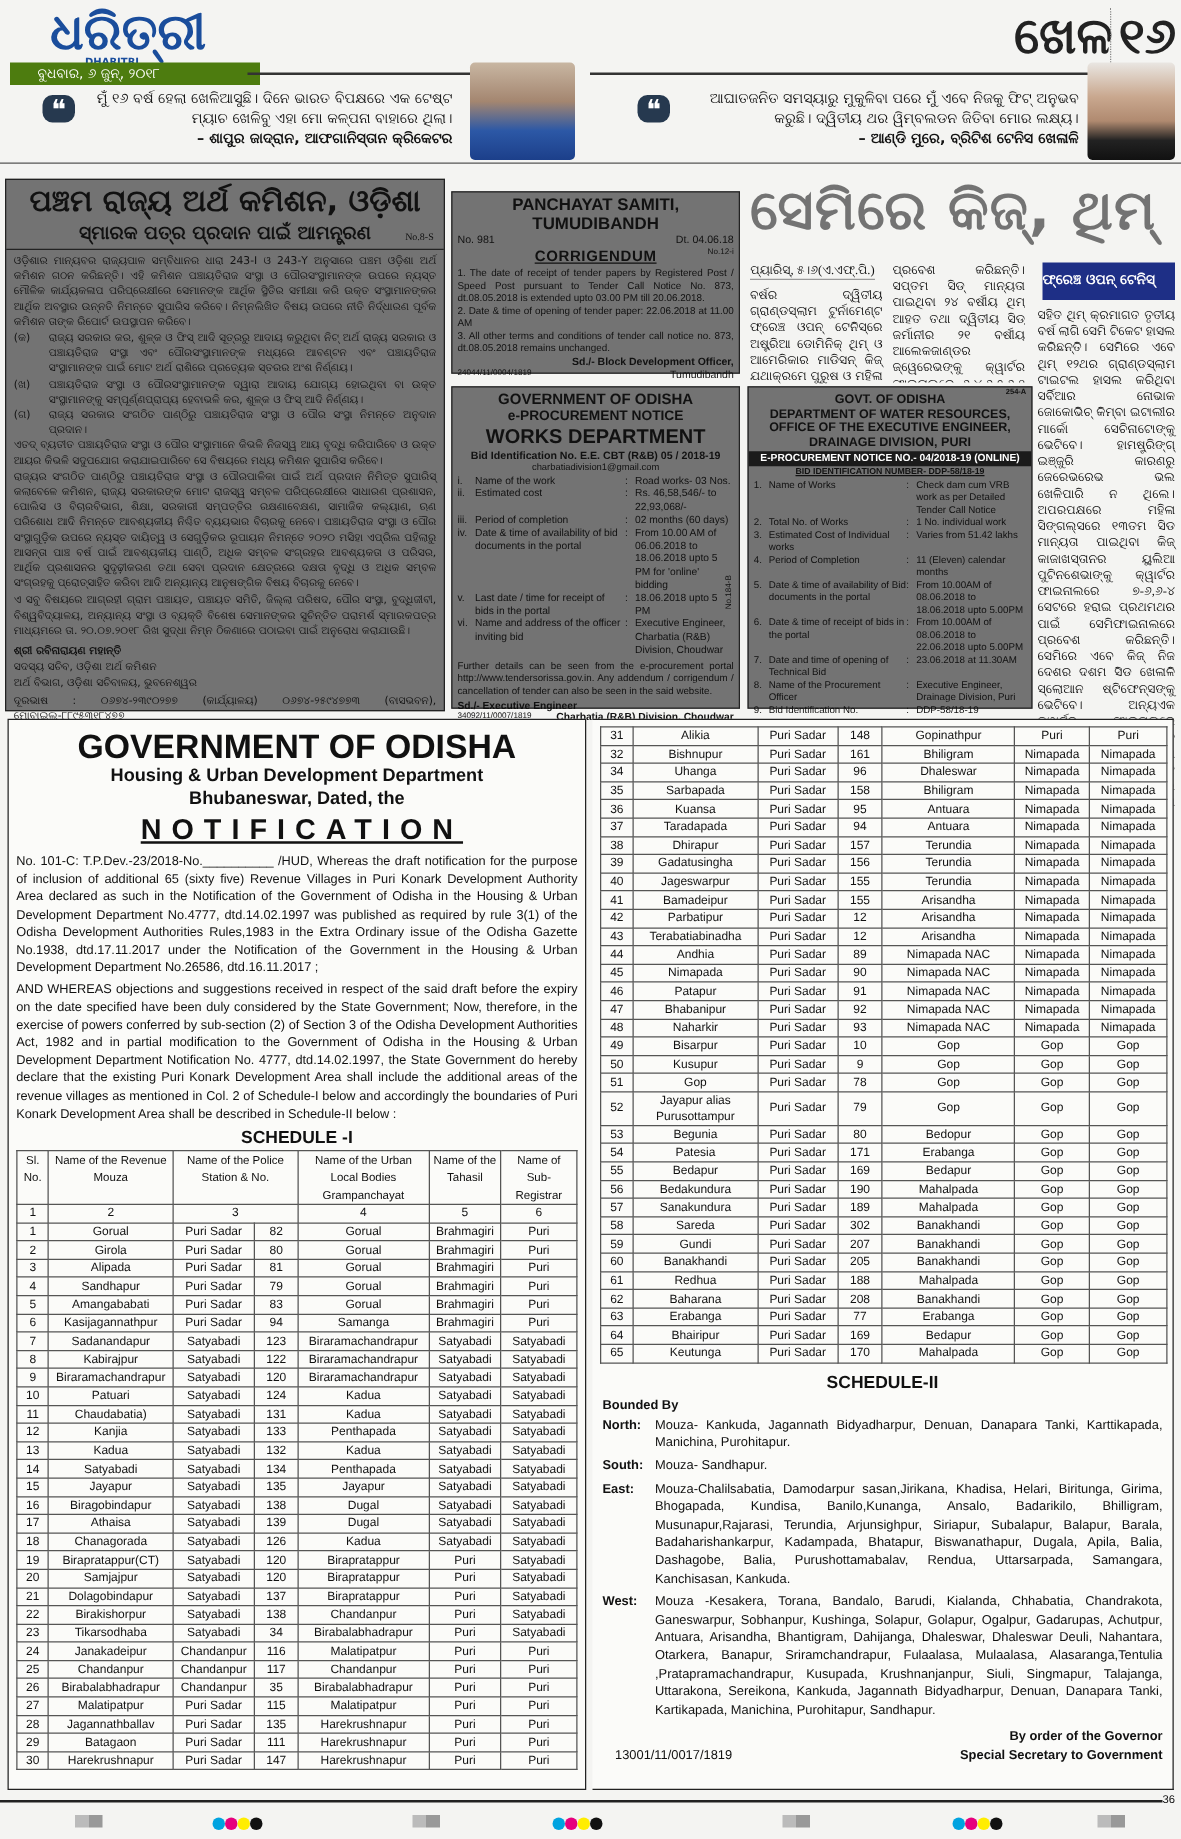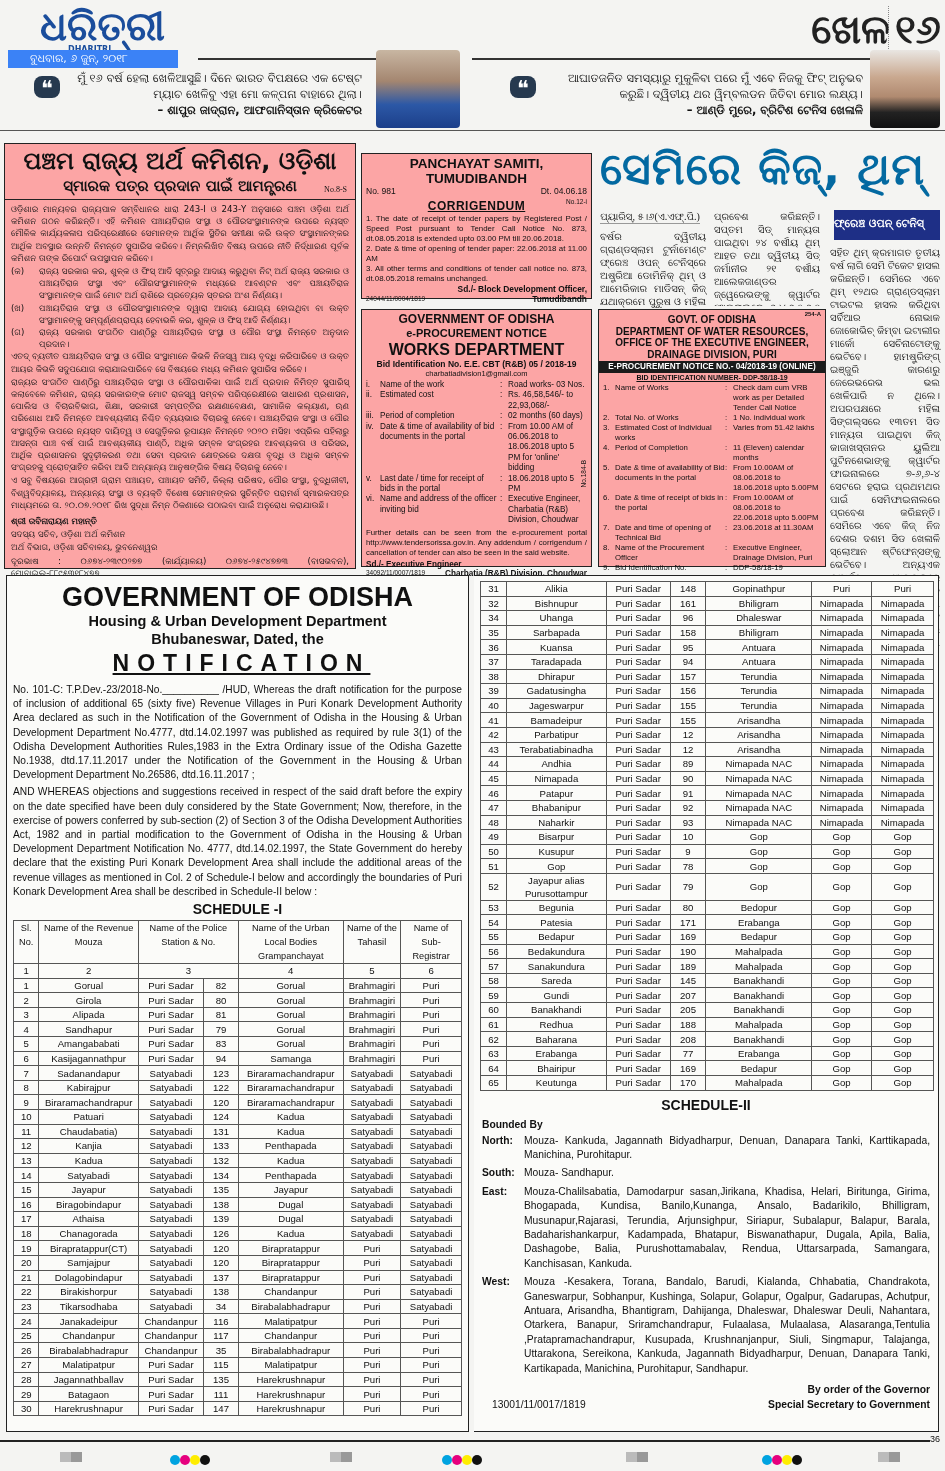--- a/index.html
+++ b/index.html
@@ -1,39 +1,39 @@
 <!DOCTYPE html>
 <html><head>
 <meta charset="utf-8">
 <style>
 *{box-sizing:border-box;margin:0;padding:0}
 body{width:945px;height:1471px;background:#f4f4f2;font-family:"Liberation Sans",sans-serif;color:#111;position:relative;overflow:hidden}
 .abs{position:absolute}
 .masthead-logo{left:40px;top:6px;color:#1a4d9c;font-family:"DejaVu Sans",sans-serif;font-size:40px;font-weight:bold;line-height:40px}
 .masthead-logo .sub{display:block;font-size:8px;font-weight:bold;color:#1a4d9c;margin-left:28px;line-height:8px}
-.date-bar{left:8px;top:50px;width:170px;height:18px;background:#3b82f6;color:#fff;font-size:11px;line-height:18px;padding-left:22px;font-family:"DejaVu Sans",sans-serif}
+.date-bar{left:8px;top:50px;width:200px;height:18px;background:#4d7c0f;color:#fff;font-size:11px;line-height:18px;padding-left:22px;font-family:"DejaVu Sans",sans-serif}
 .rule{background:#333;height:2px}
 .section-title{right:55px;top:6px;font-family:"DejaVu Sans",sans-serif;font-size:40px;font-weight:bold;color:#222}
 .section-num{right:4px;top:6px;font-family:"DejaVu Sans",sans-serif;font-size:40px;font-weight:bold;color:#222;border-left:1px dotted #888;padding-left:6px}
 .quote-icon{width:26px;height:22px;background:#26394f;border-radius:8px;color:#fff;font-size:22px;line-height:26px;text-align:center;font-family:"DejaVu Serif",serif}
 .quote{font-family:"DejaVu Sans",sans-serif;font-size:11.5px;line-height:16px;text-align:right}
 .quote .by{font-weight:bold}
 .photo{background:linear-gradient(180deg,#c8b6a2 0%,#a48670 40%,#2c58a6 70%,#1c3f8a 100%);border-radius:4px}
 .photo2{background:linear-gradient(180deg,#e9e6e2 0%,#c9a88f 35%,#b08a70 60%,#222 80%,#111 100%);border-radius:4px}
-.box{border:1.5px solid #222;background:#fca5a5}
+.box{border:1.5px solid #222;background:#737373}
 .odia{font-family:"DejaVu Sans",sans-serif}
 .odia-title{font-size:24px;font-weight:bold;text-align:center;line-height:30px}
 .odia-sub{font-size:15px;font-weight:bold;text-align:center;line-height:20px}
 .odia-body{font-size:8.6px;line-height:12.2px;text-align:justify;padding:0 6px}
 .odia-body p{margin-bottom:1px}
 .tiny{font-size:8px}
 .ad-head{font-weight:bold;text-align:center}
 .kv{display:grid;grid-template-columns:14px 120px 8px 1fr;font-size:8.2px;line-height:10.4px;padding:0 4px}
 .kv2{display:grid;grid-template-columns:12px 110px 8px 1fr;font-size:7.8px;line-height:10px;padding:0 4px}
-.headline{font-family:"DejaVu Sans",sans-serif;font-size:44px;font-weight:bold;color:#0369a1;letter-spacing:1px}
+.headline{font-family:"DejaVu Sans",sans-serif;font-size:44px;font-weight:bold;color:#737373;letter-spacing:1px}
 .col-txt{font-family:Liberation Serif, serif;font-size:10px;line-height:13px;text-align:justify}
 .tag-box{background:#1e2f86;color:#fff;font-family:"DejaVu Sans",sans-serif;font-size:13px;font-weight:bold;line-height:28px}
 .notif{left:6px;top:575px;width:463px;height:857px;border:1.5px solid #222;background:#fbfbf9}
 .right-panel{left:474px;top:575px;width:465px;height:857px;border:1.5px solid #222;background:#fbfbf9;border-left:none}
 table.sched{border-collapse:collapse;font-size:9.6px;width:100%}
 table.sched td,table.sched th{border:1px solid #555;text-align:center;font-weight:normal;padding:0 2px;height:14.6px;line-height:13px}
 table.sched th{font-size:9.2px;line-height:14px;vertical-align:top}
 .sched-title{font-weight:bold;font-size:14px;text-align:center}
 .boundary{display:grid;grid-template-columns:42px 1fr;font-size:10.3px;line-height:14.4px;text-align:justify;padding:0 8px;margin-bottom:4px}
 .boundary b{font-weight:bold}
@@ -115,21 +115,21 @@
     <span class="tiny" style="position:absolute;right:0;top:2px;font-size:6.5px">No.12-i</span>
   </div>
   <div style="font-size:7.9px;line-height:10px;text-align:justify">
     <p>1. The date of receipt of tender papers by Registered Post / Speed Post pursuant to Tender Call Notice No. 873, dt.08.05.2018 is extended upto 03.00 PM till 20.06.2018.</p>
     <p>2. Date &amp; time of opening of tender paper: 22.06.2018 at 11.00 AM</p>
     <p>3. All other terms and conditions of tender call notice no. 873, dt.08.05.2018 remains unchanged.</p>
   </div>
   <div style="text-align:right;font-weight:bold;font-size:8.4px;line-height:10px">Sd./- Block Development Officer,</div>
   <div style="display:flex;justify-content:space-between;font-size:8.4px;line-height:10px">
     <span style="font-size:6.5px">24044/11/0004/1819</span>
-    <span style="font-weight:bold">Tumudibandh</span>
+    <span style="font-weight:normal">Tumudibandh</span>
   </div>
 </div>
 
 <div class="abs box" style="left:361px;top:309px;width:231px;height:258px;padding:2px 0;">
   <div class="ad-head" style="font-size:12px;line-height:14px">GOVERNMENT OF ODISHA</div>
   <div class="ad-head" style="font-size:11px;line-height:14px">e-PROCUREMENT NOTICE</div>
   <div class="ad-head" style="font-size:16px;line-height:19px">WORKS DEPARTMENT</div>
   <div class="ad-head" style="font-size:8.5px">Bid Identification No. E.E. CBT (R&amp;B) 05 / 2018-19</div>
   <div style="text-align:center;font-size:7.5px;margin-bottom:2px">charbatiadivision1@gmail.com</div>
   <div id="works-rows">
@@ -819,21 +819,21 @@
             <td>Puri Sadar</td>
             <td>189</td>
             <td>Mahalpada</td>
             <td>Gop</td>
             <td>Gop</td>
           </tr>
           <tr>
             <td>58</td>
             <td>Sareda</td>
             <td>Puri Sadar</td>
-            <td>145</td>
+            <td>302</td>
             <td>Banakhandi</td>
             <td>Gop</td>
             <td>Gop</td>
           </tr>
           <tr>
             <td>59</td>
             <td>Gundi</td>
             <td>Puri Sadar</td>
             <td>207</td>
             <td>Banakhandi</td>

